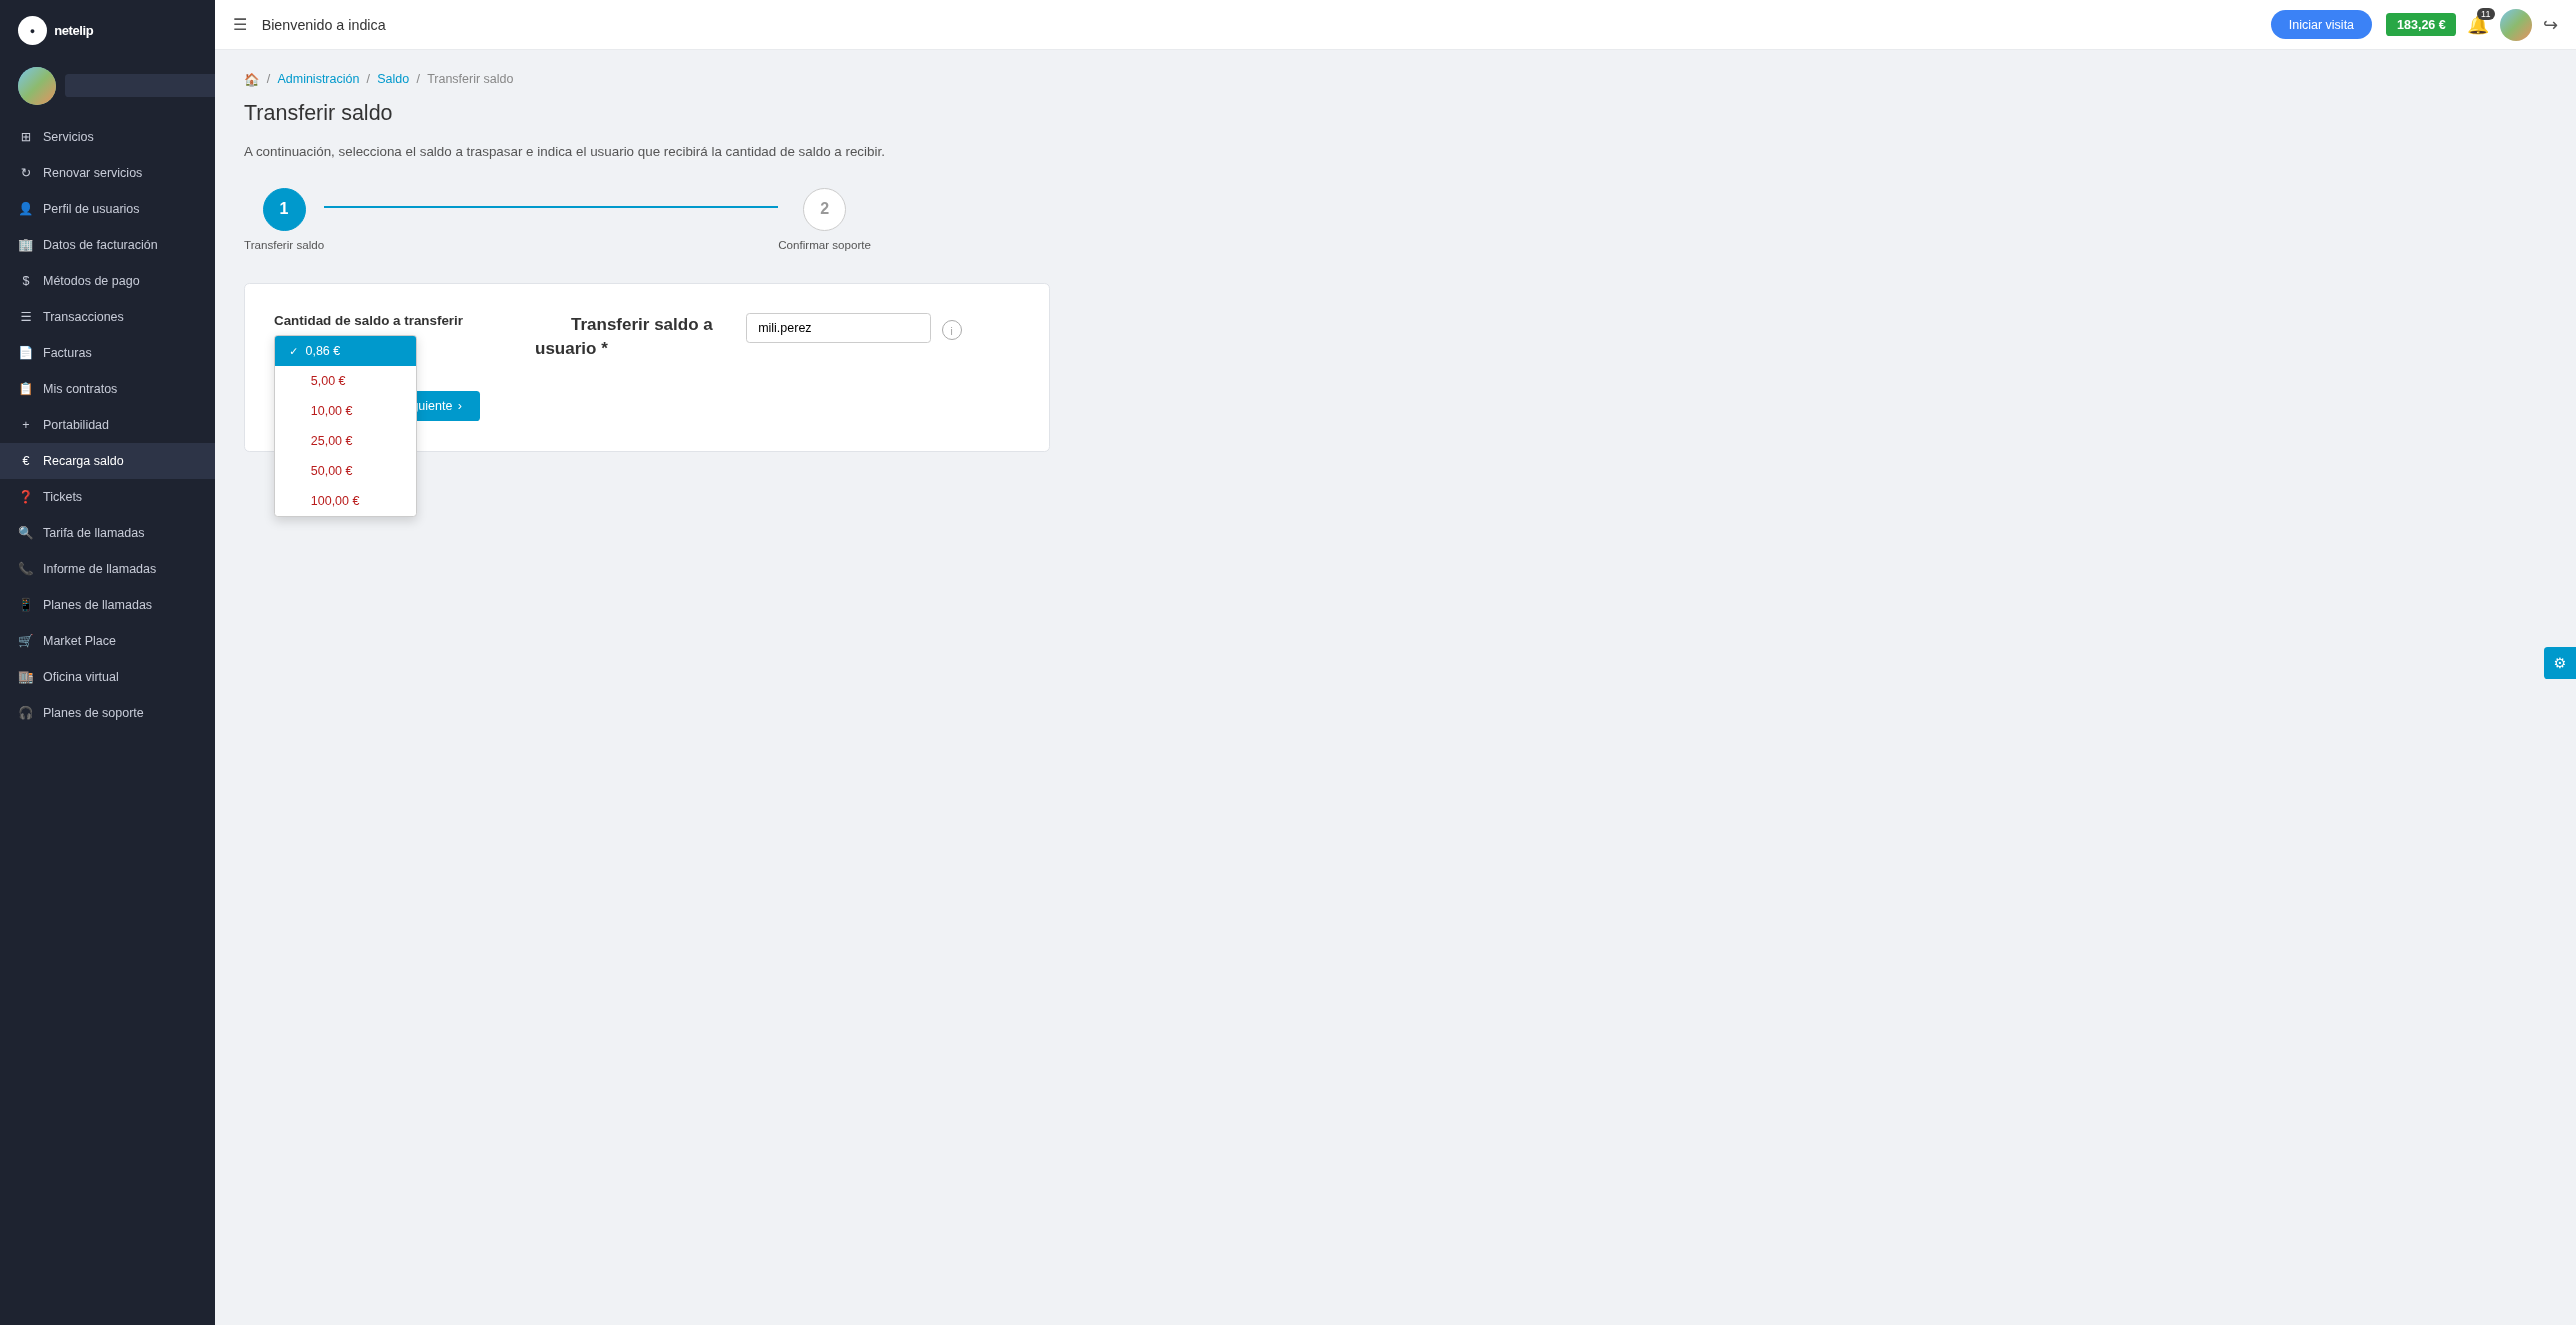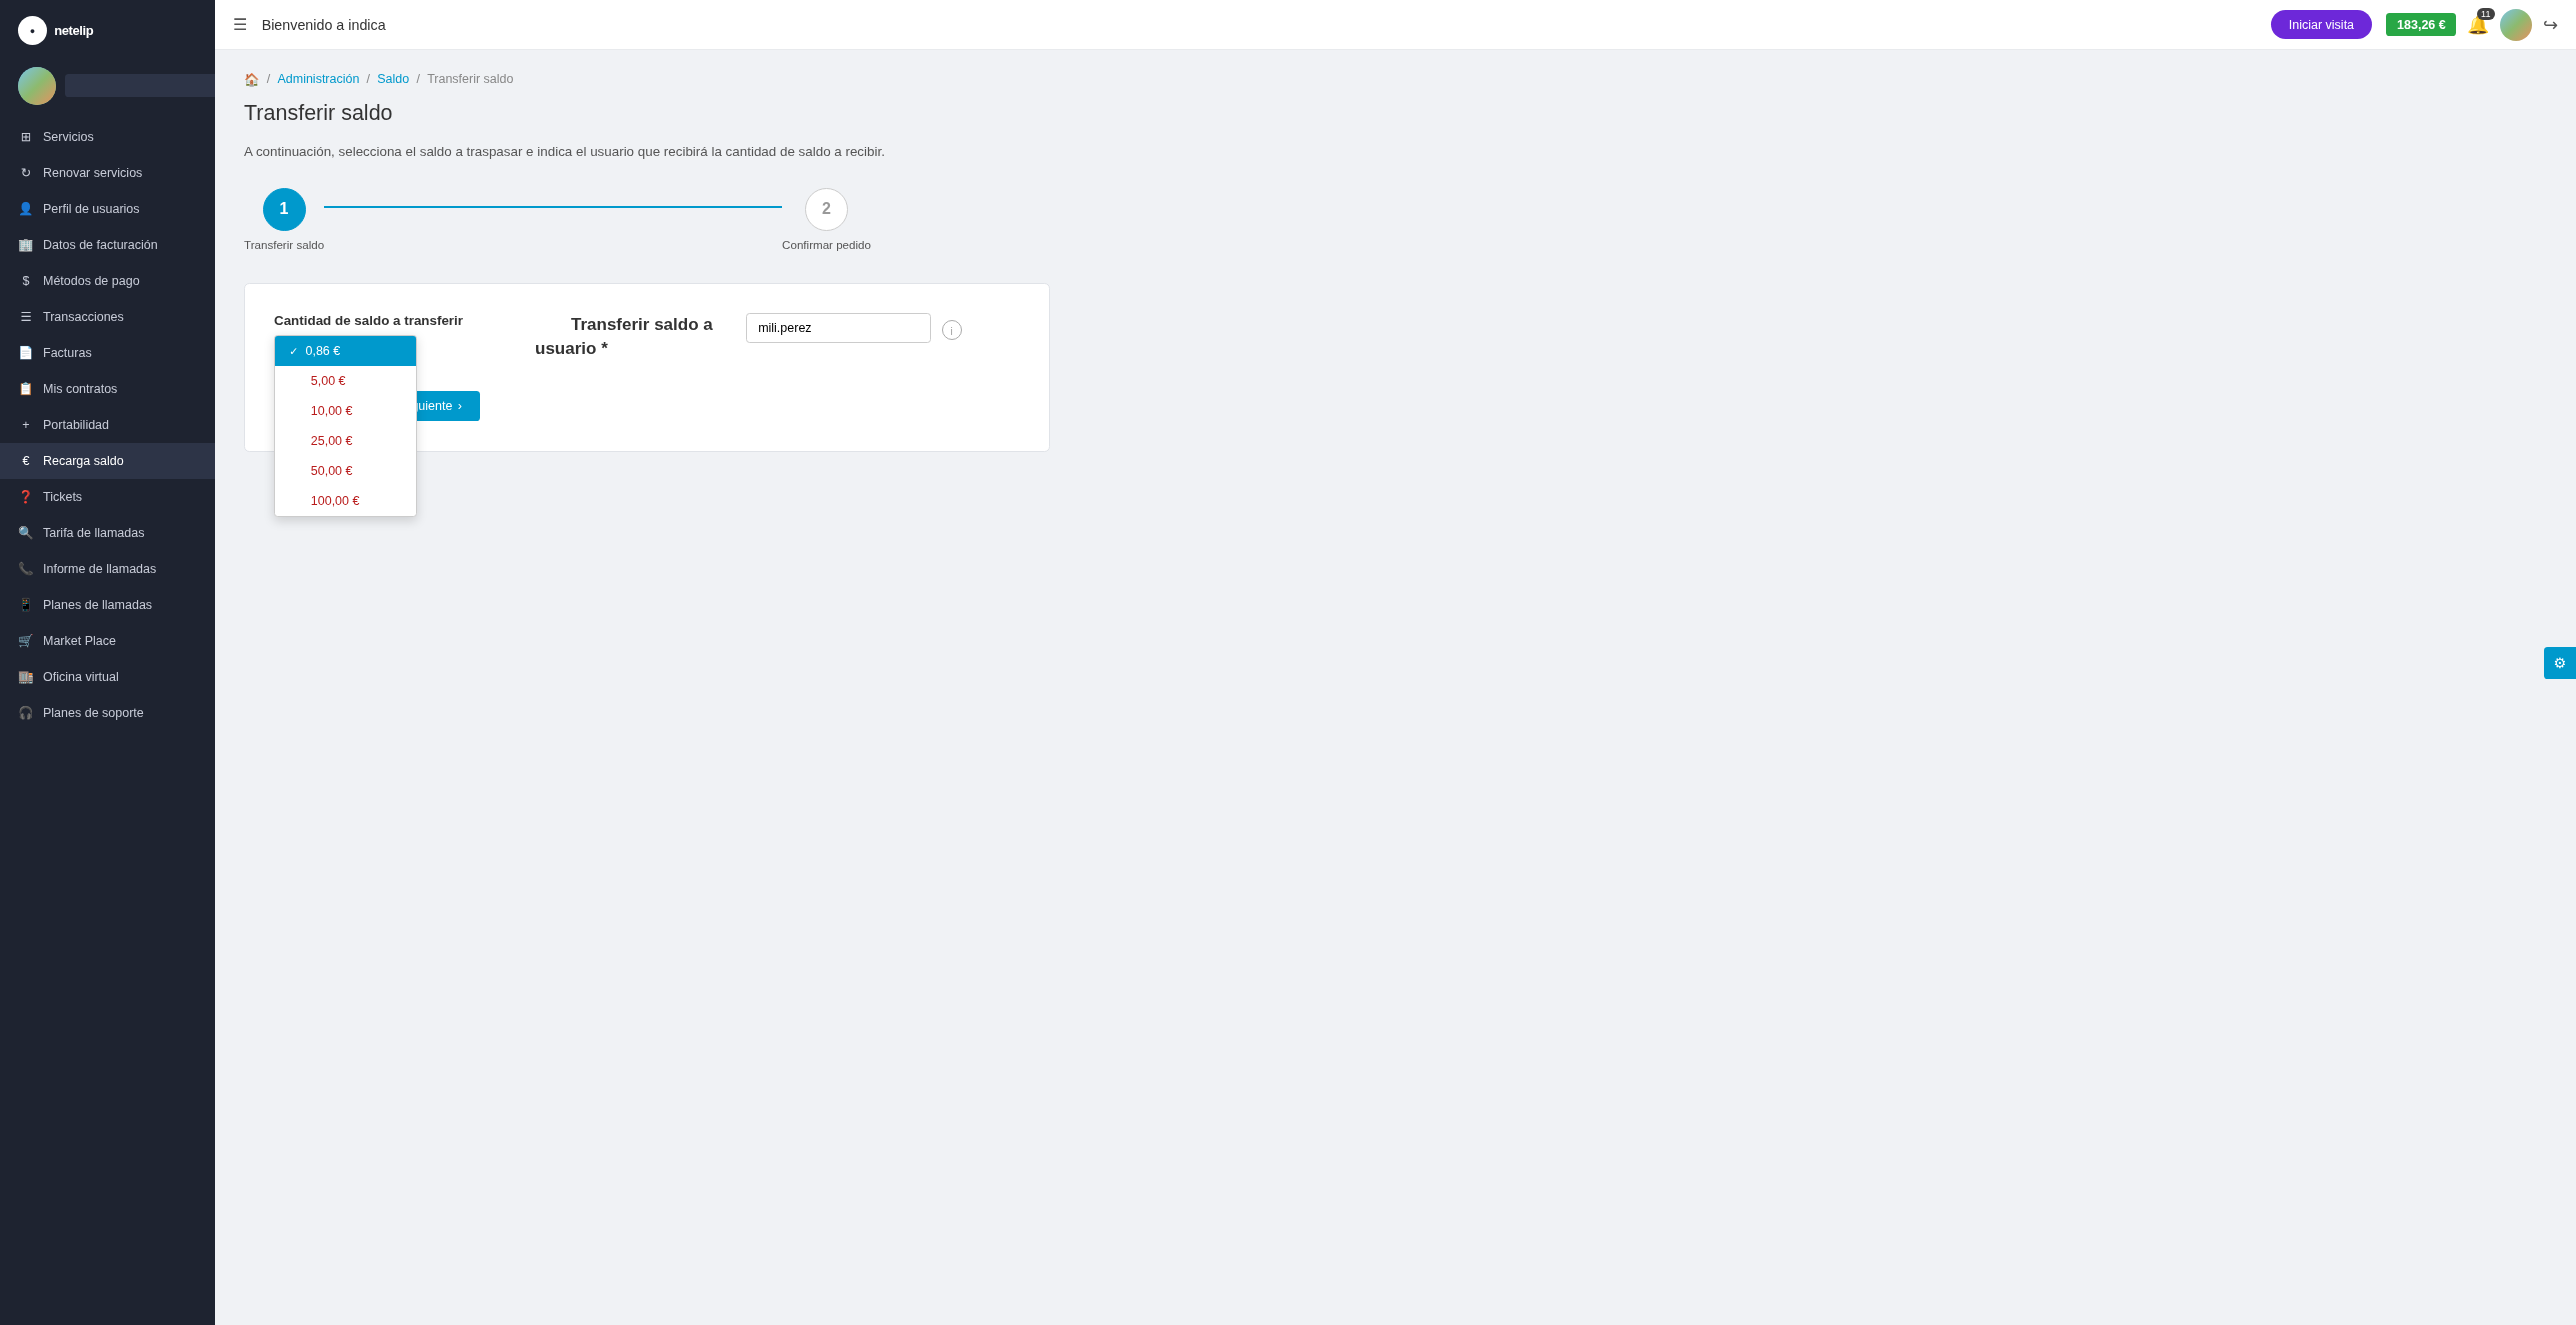--- a/index.html
+++ b/index.html
@@ -81,21 +81,21 @@
       height: 50px;
       display: flex;
       align-items: center;
       padding: 0 18px;
       border-bottom: 0.9px solid #e8eaed;
       gap: 14.3px;
     }
     .hamburger { font-size: 16px; color: #555; cursor: pointer; }
     .topbar-title { flex: 1; font-size: 14.3px; color: #333; }
     .btn-iniciar {
-      background: #6d28d9;
+      background: #3b82f6;
       color: #fff;
       border: none;
       border-radius: 18px;
       padding: 7.2px 18px;
       font-size: 12.5px;
       cursor: pointer;
       white-space: nowrap;
     }
     .topbar-right { display: flex; align-items: center; gap: 10.7px; }
     .balance-badge {
@@ -416,21 +416,21 @@
         <div class="step-circle active">
           <span>1</span>
         </div>
         <span class="step-label">Transferir saldo</span>
       </div>
       <div class="step-line"></div>
       <div class="step">
         <div class="step-circle">
           <span>2</span>
         </div>
-        <span class="step-label">Confirmar pedido</span>
+        <span class="step-label">Confirmar soporte</span>
       </div>
     </div>
 
     <div class="form-card">
       <div class="form-row">
 
         <div class="form-group">
           <span class="form-label">Cantidad de saldo a transferir</span>
           <div class="dropdown-wrapper">
             <div class="dropdown-menu" id="dropdown-menu">

